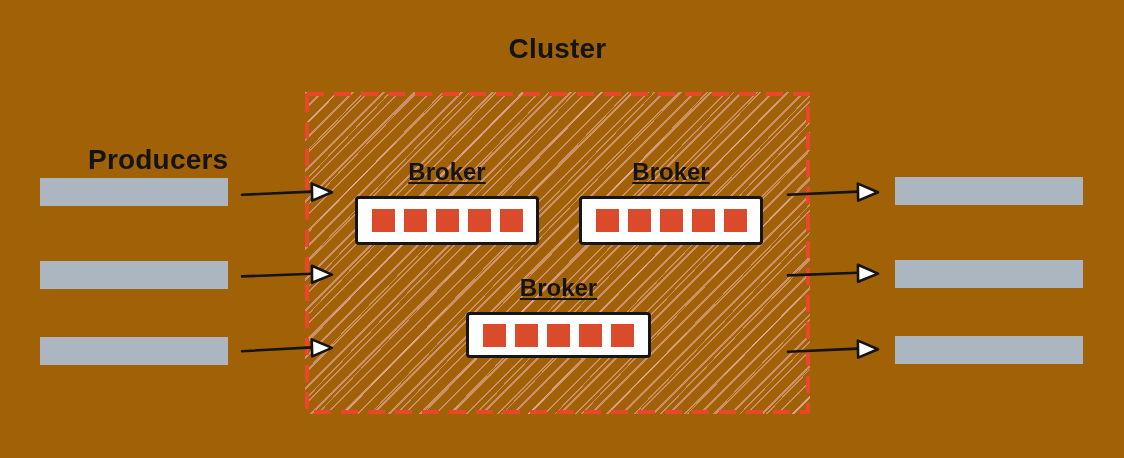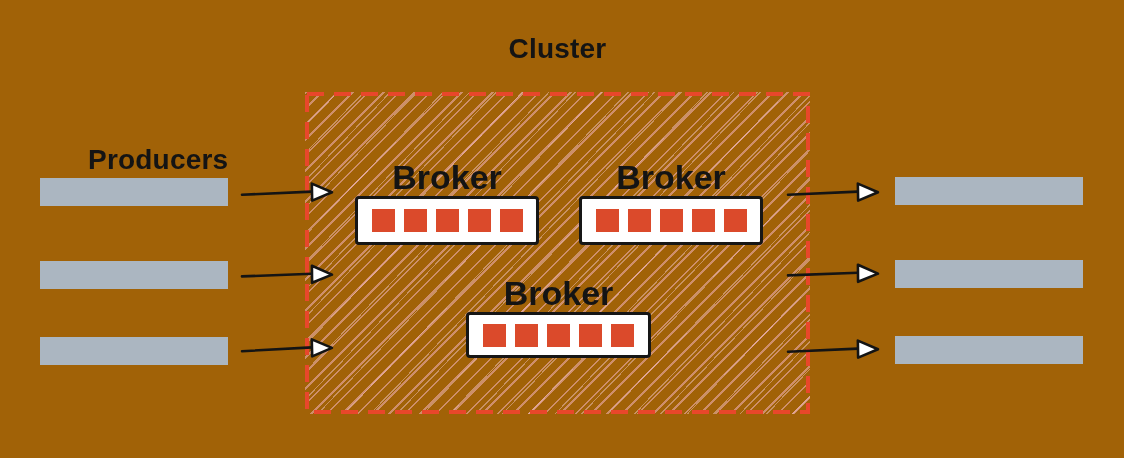--- a/index.html
+++ b/index.html
@@ -44,24 +44,25 @@
     border:3px solid #161616;
     border-radius:4px;
     display:flex;
     align-items:center;
     justify-content:center;
     gap:9px;
     box-sizing:border-box;
   }
   .broker-label{
     position:absolute;
-    font-size:34px;
+    font-size:24px;
     font-weight:600;
     text-align:center;
     white-space:nowrap;
+    text-decoration:underline;
   }
   .partition{
     width:23px;height:23px;
     background:#db4a2b;
     flex:0 0 auto;
   }
   .arrow{position:absolute;overflow:visible;}
   .arrow line{stroke:#141414;stroke-width:2.6;stroke-linecap:round;}
   .arrow polygon{fill:#ffffff;stroke:#141414;stroke-width:2.6;stroke-linejoin:round;}
 </style>

